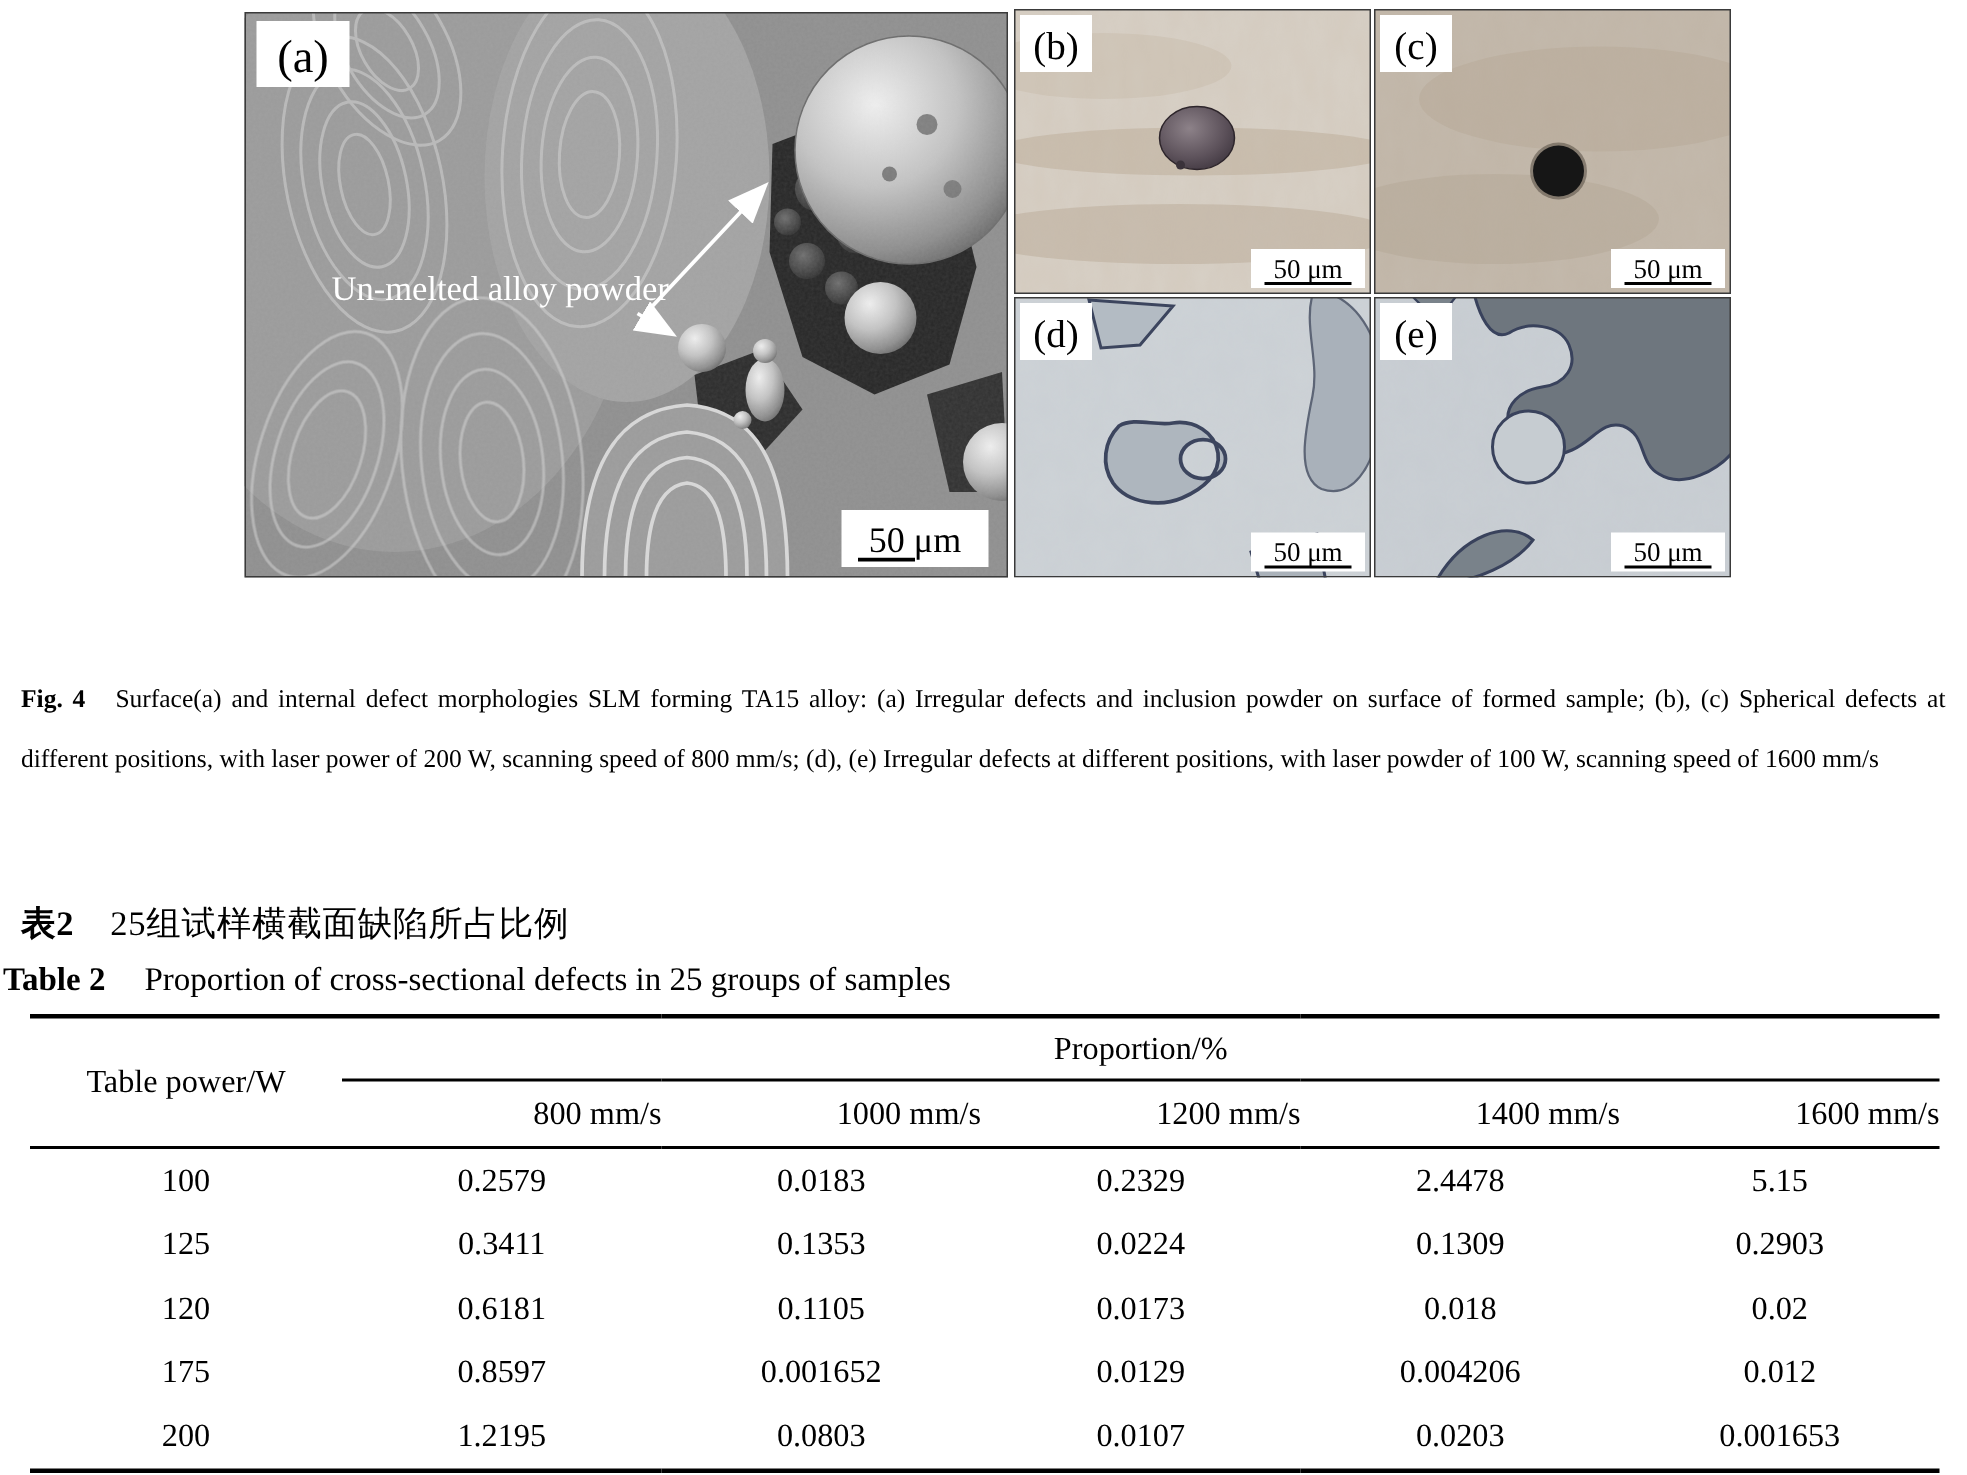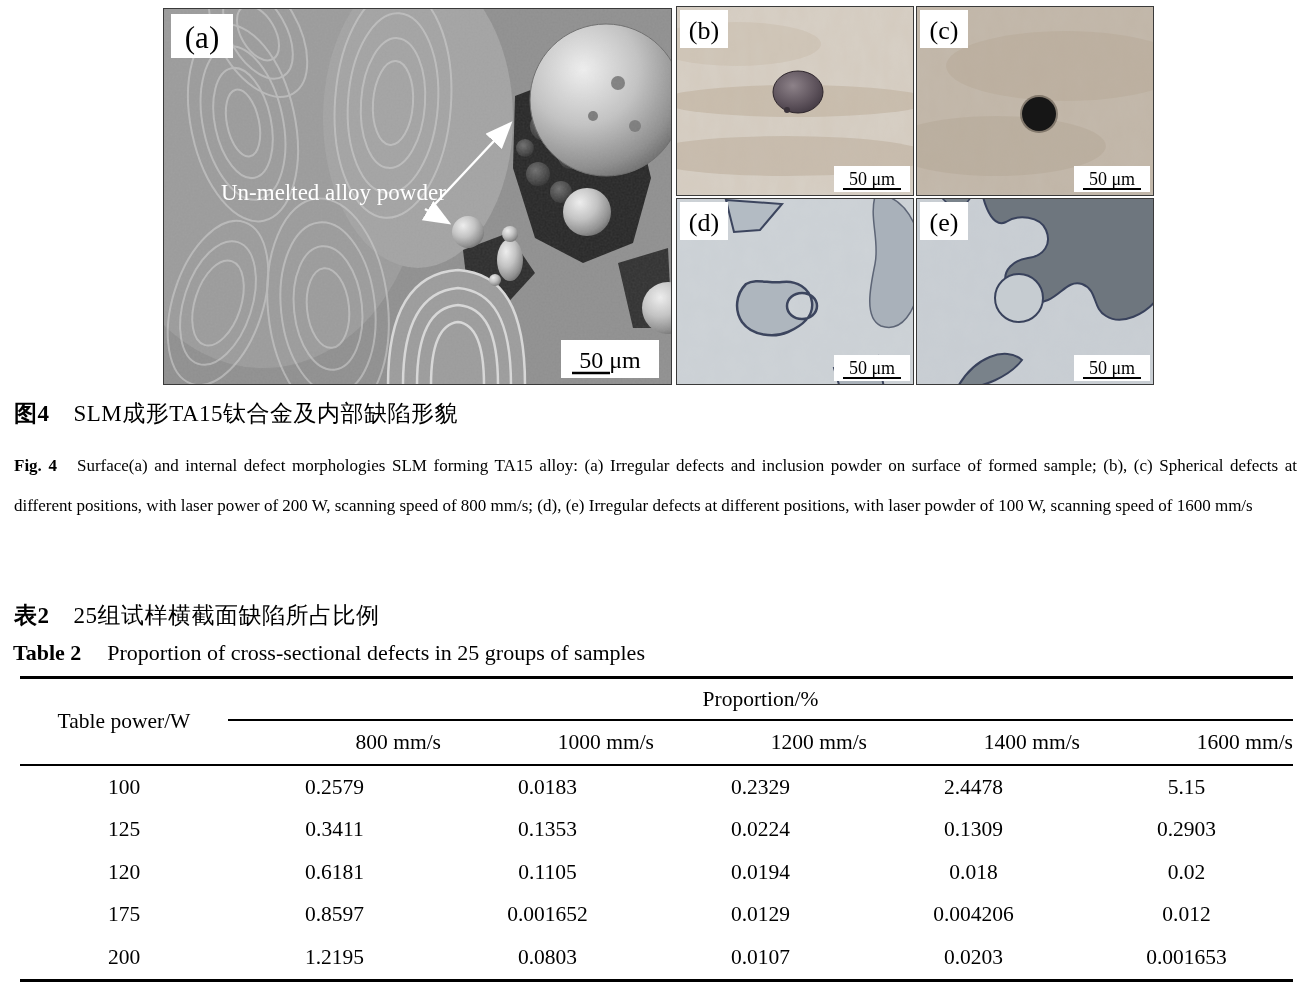--- a/index.html
+++ b/index.html
@@ -6,21 +6,21 @@
   .page{position:relative;width:1311px;height:983px;background:#fff;overflow:hidden;
         font-family:"Liberation Serif","DejaVu Serif",serif;color:#000;}
   .panel{position:absolute;}
   .panel svg{display:block;}
   
   .cap-zh{position:absolute;left:14px;font-size:23px;letter-spacing:.5px;}
   .cap-zh b{margin-right:24px;}
   .cap-en-fig{position:absolute;left:14px;width:1283px;font-size:17px;line-height:39.5px;
               text-align:justify;text-justify:inter-word;}
   .cap-en-fig b{margin-right:20px;}
-  .cap-en-tbl{position:absolute;left:13px;font-size:22px;}
+  .cap-en-tbl{position:absolute;left:2px;font-size:22px;}
   .cap-en-tbl b{margin-right:26px;}
   
   .tbl-wrap{position:absolute;left:20px;top:676px;width:1273px;}
   table.dtable{width:100%;border-collapse:collapse;table-layout:fixed;
                border-top:3px solid #000;border-bottom:3px solid #000;font-size:21.5px;}
   table.dtable th,table.dtable td{font-weight:normal;text-align:center;padding:0;}
   .c0{width:208px;}
   th.grouphead{height:40px;border-bottom:2px solid #000;}
   tr.speedrow th{height:43px;border-bottom:2px solid #000;text-align:right;}
   th.rowhead{border-bottom:2px solid #000;}
@@ -224,23 +224,20 @@
       <polygon points="24,-2 56,-2 42,16" fill="#7a838b" stroke="#39425c" stroke-width="1.5"></polygon>
       <rect x="158" y="157" width="76" height="26" fill="#fff"></rect>
       <text x="196" y="176" font-size="18" text-anchor="middle" fill="#000">50 μm</text>
       <line x1="167" y1="180" x2="225" y2="180" stroke="#000" stroke-width="2"></line>
       <rect x="4" y="4" width="48" height="38" fill="#fff"></rect>
       <text x="28" y="33" font-size="26" text-anchor="middle" fill="#000">(e)</text>
       <rect x="0.5" y="0.5" width="237" height="186" fill="none" stroke="#3a3a3a"></rect>
     </svg>
   </div>
 
-  <div class="cap-zh" style="top:398px;">
-    <b>图4</b><span>SLM成形TA15钛合金及内部缺陷形貌</span>
-  </div>
   <div class="cap-en-fig" style="top:446px;">
     <b>Fig. 4</b><span>Surface(a) and internal defect morphologies SLM forming TA15 alloy: (a) Irregular defects and inclusion powder on surface of formed sample; (b), (c) Spherical defects at different positions, with laser power of 200 W, scanning speed of 800 mm/s; (d), (e) Irregular defects at different positions, with laser powder of 100 W, scanning speed of 1600 mm/s</span>
   </div>
 
   <div class="cap-zh" style="top:600px;text-align:right;">
     <b>表2</b><span>25组试样横截面缺陷所占比例</span>
   </div>
   <div class="cap-en-tbl" style="top:640px;">
     <b>Table 2</b><span>Proportion of cross-sectional defects in 25 groups of samples</span>
   </div>
@@ -282,21 +279,21 @@
           <td>0.3411</td>
           <td>0.1353</td>
           <td>0.0224</td>
           <td>0.1309</td>
           <td>0.2903</td>
         </tr>
         <tr>
           <td>120</td>
           <td>0.6181</td>
           <td>0.1105</td>
-          <td>0.0194</td>
+          <td>0.0173</td>
           <td>0.018</td>
           <td>0.02</td>
         </tr>
         <tr>
           <td>175</td>
           <td>0.8597</td>
           <td>0.001652</td>
           <td>0.0129</td>
           <td>0.004206</td>
           <td>0.012</td>

